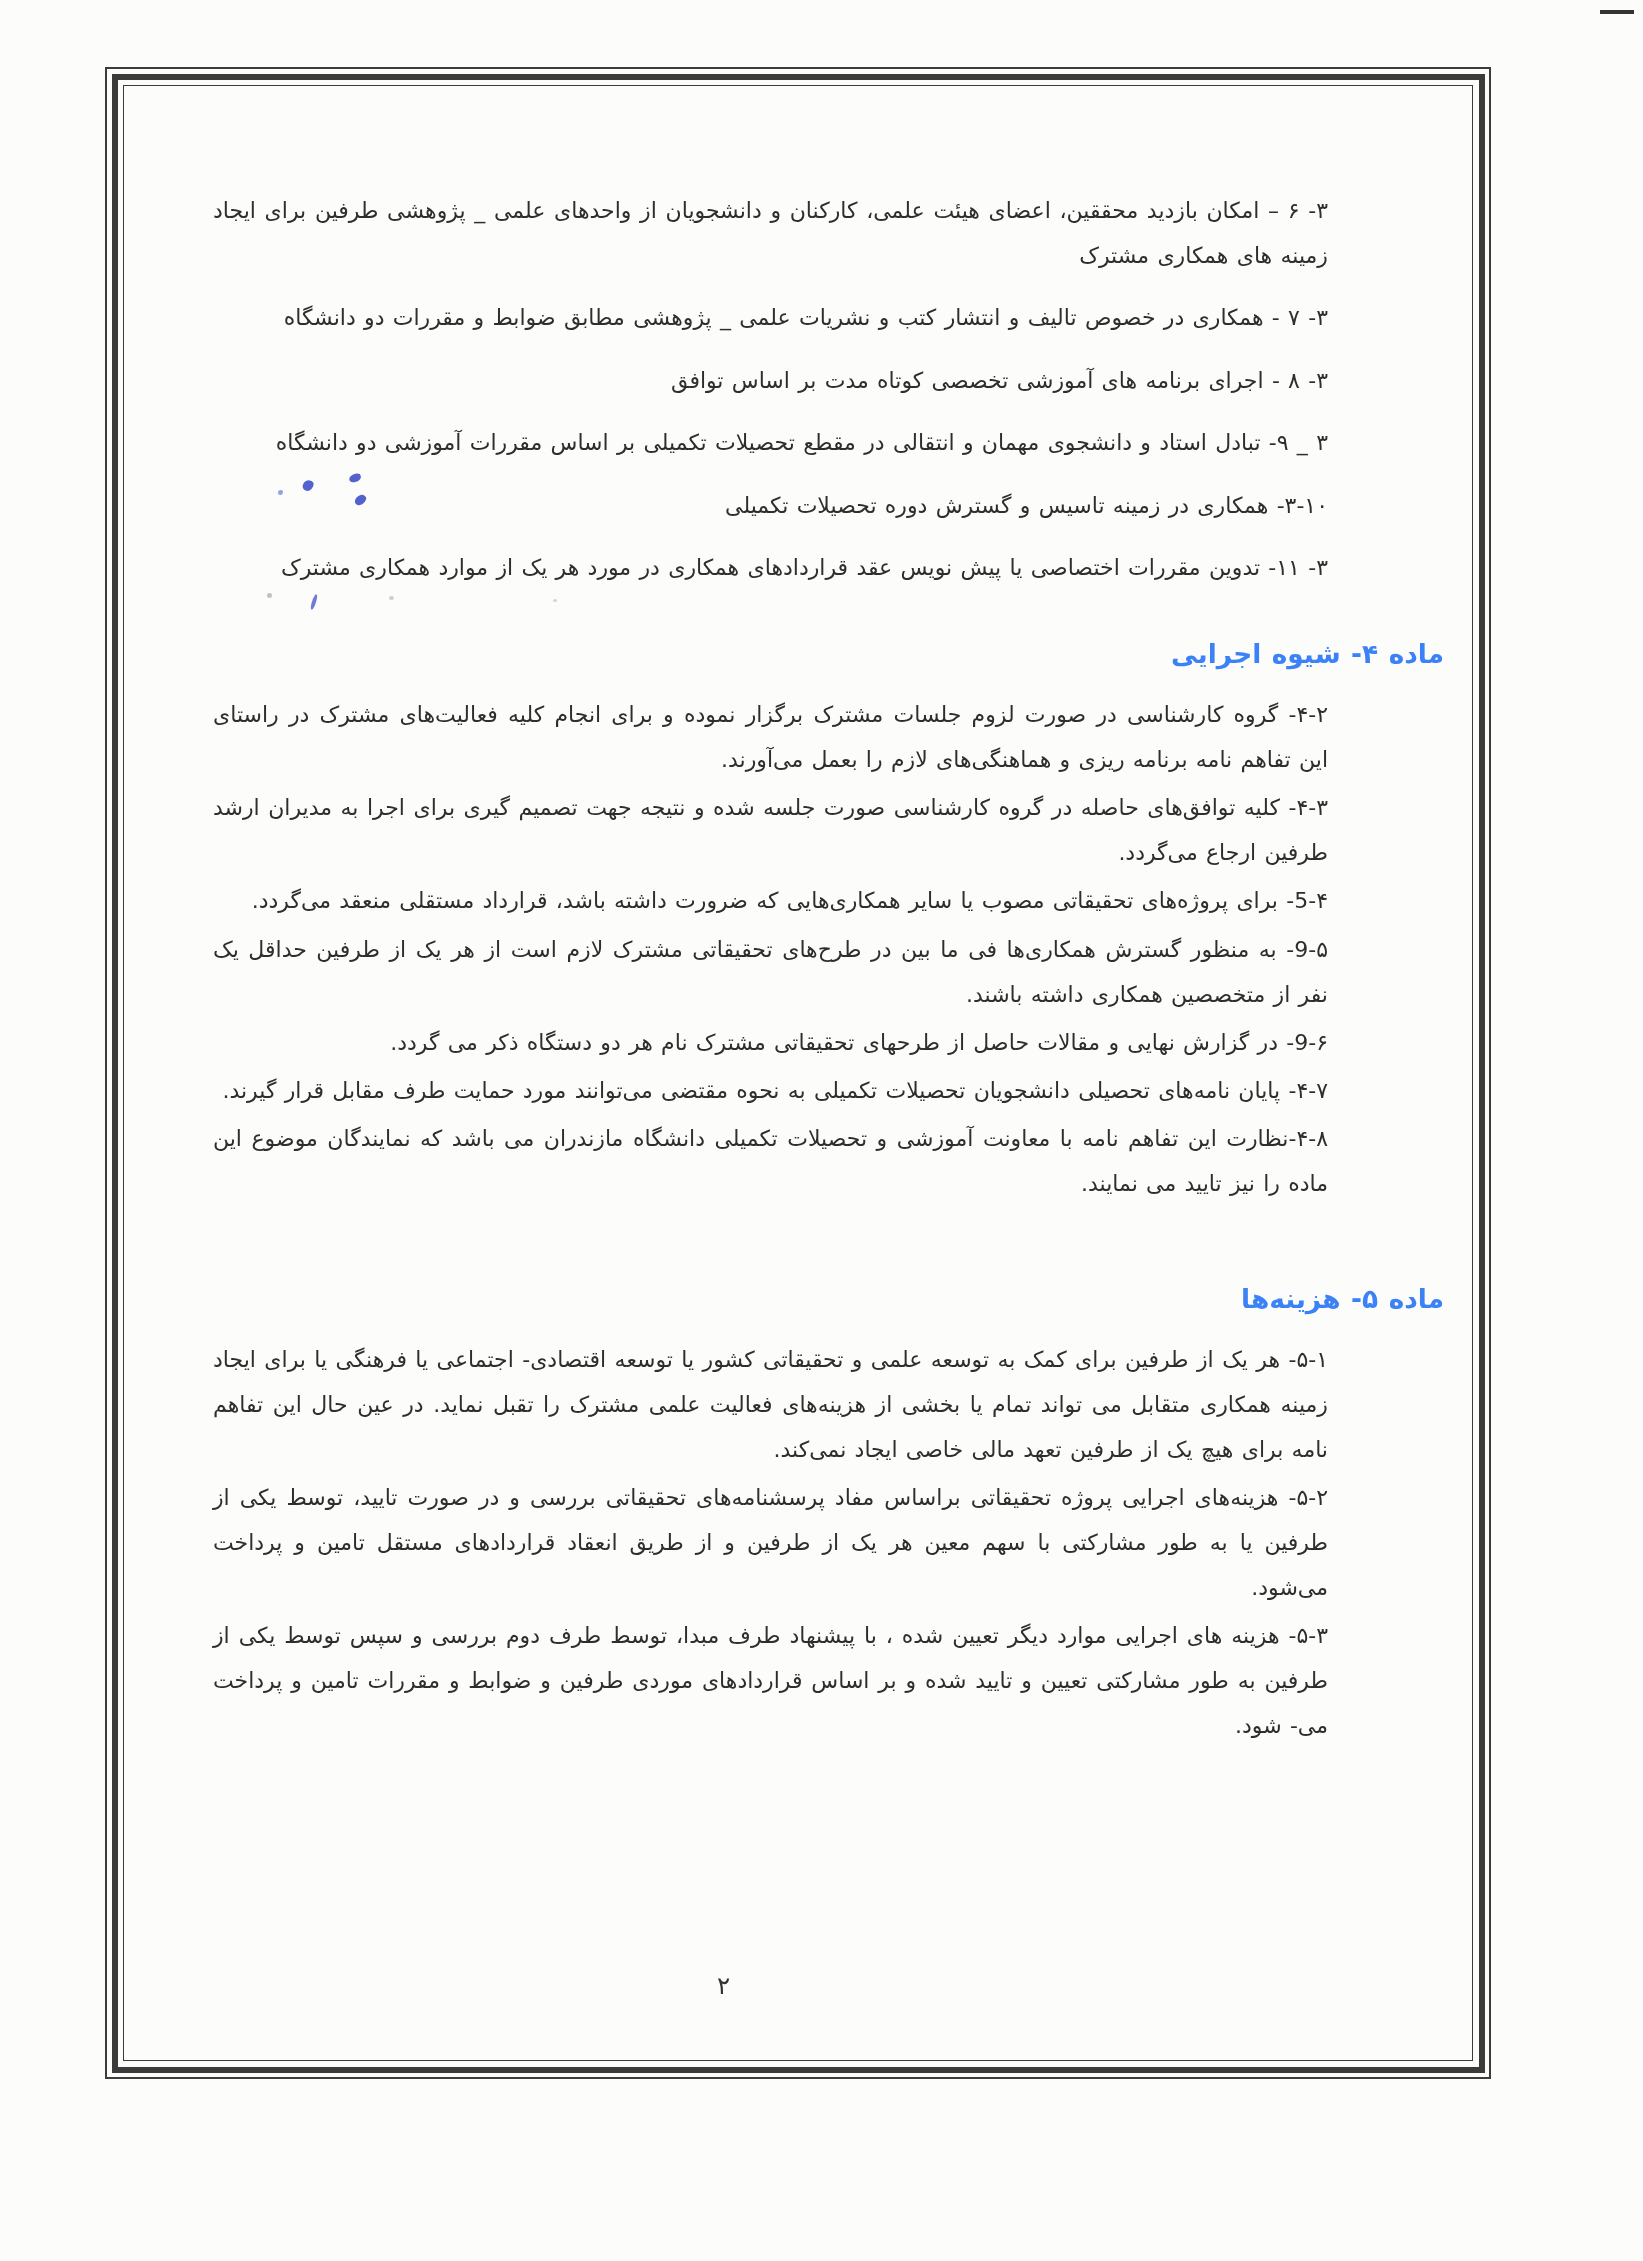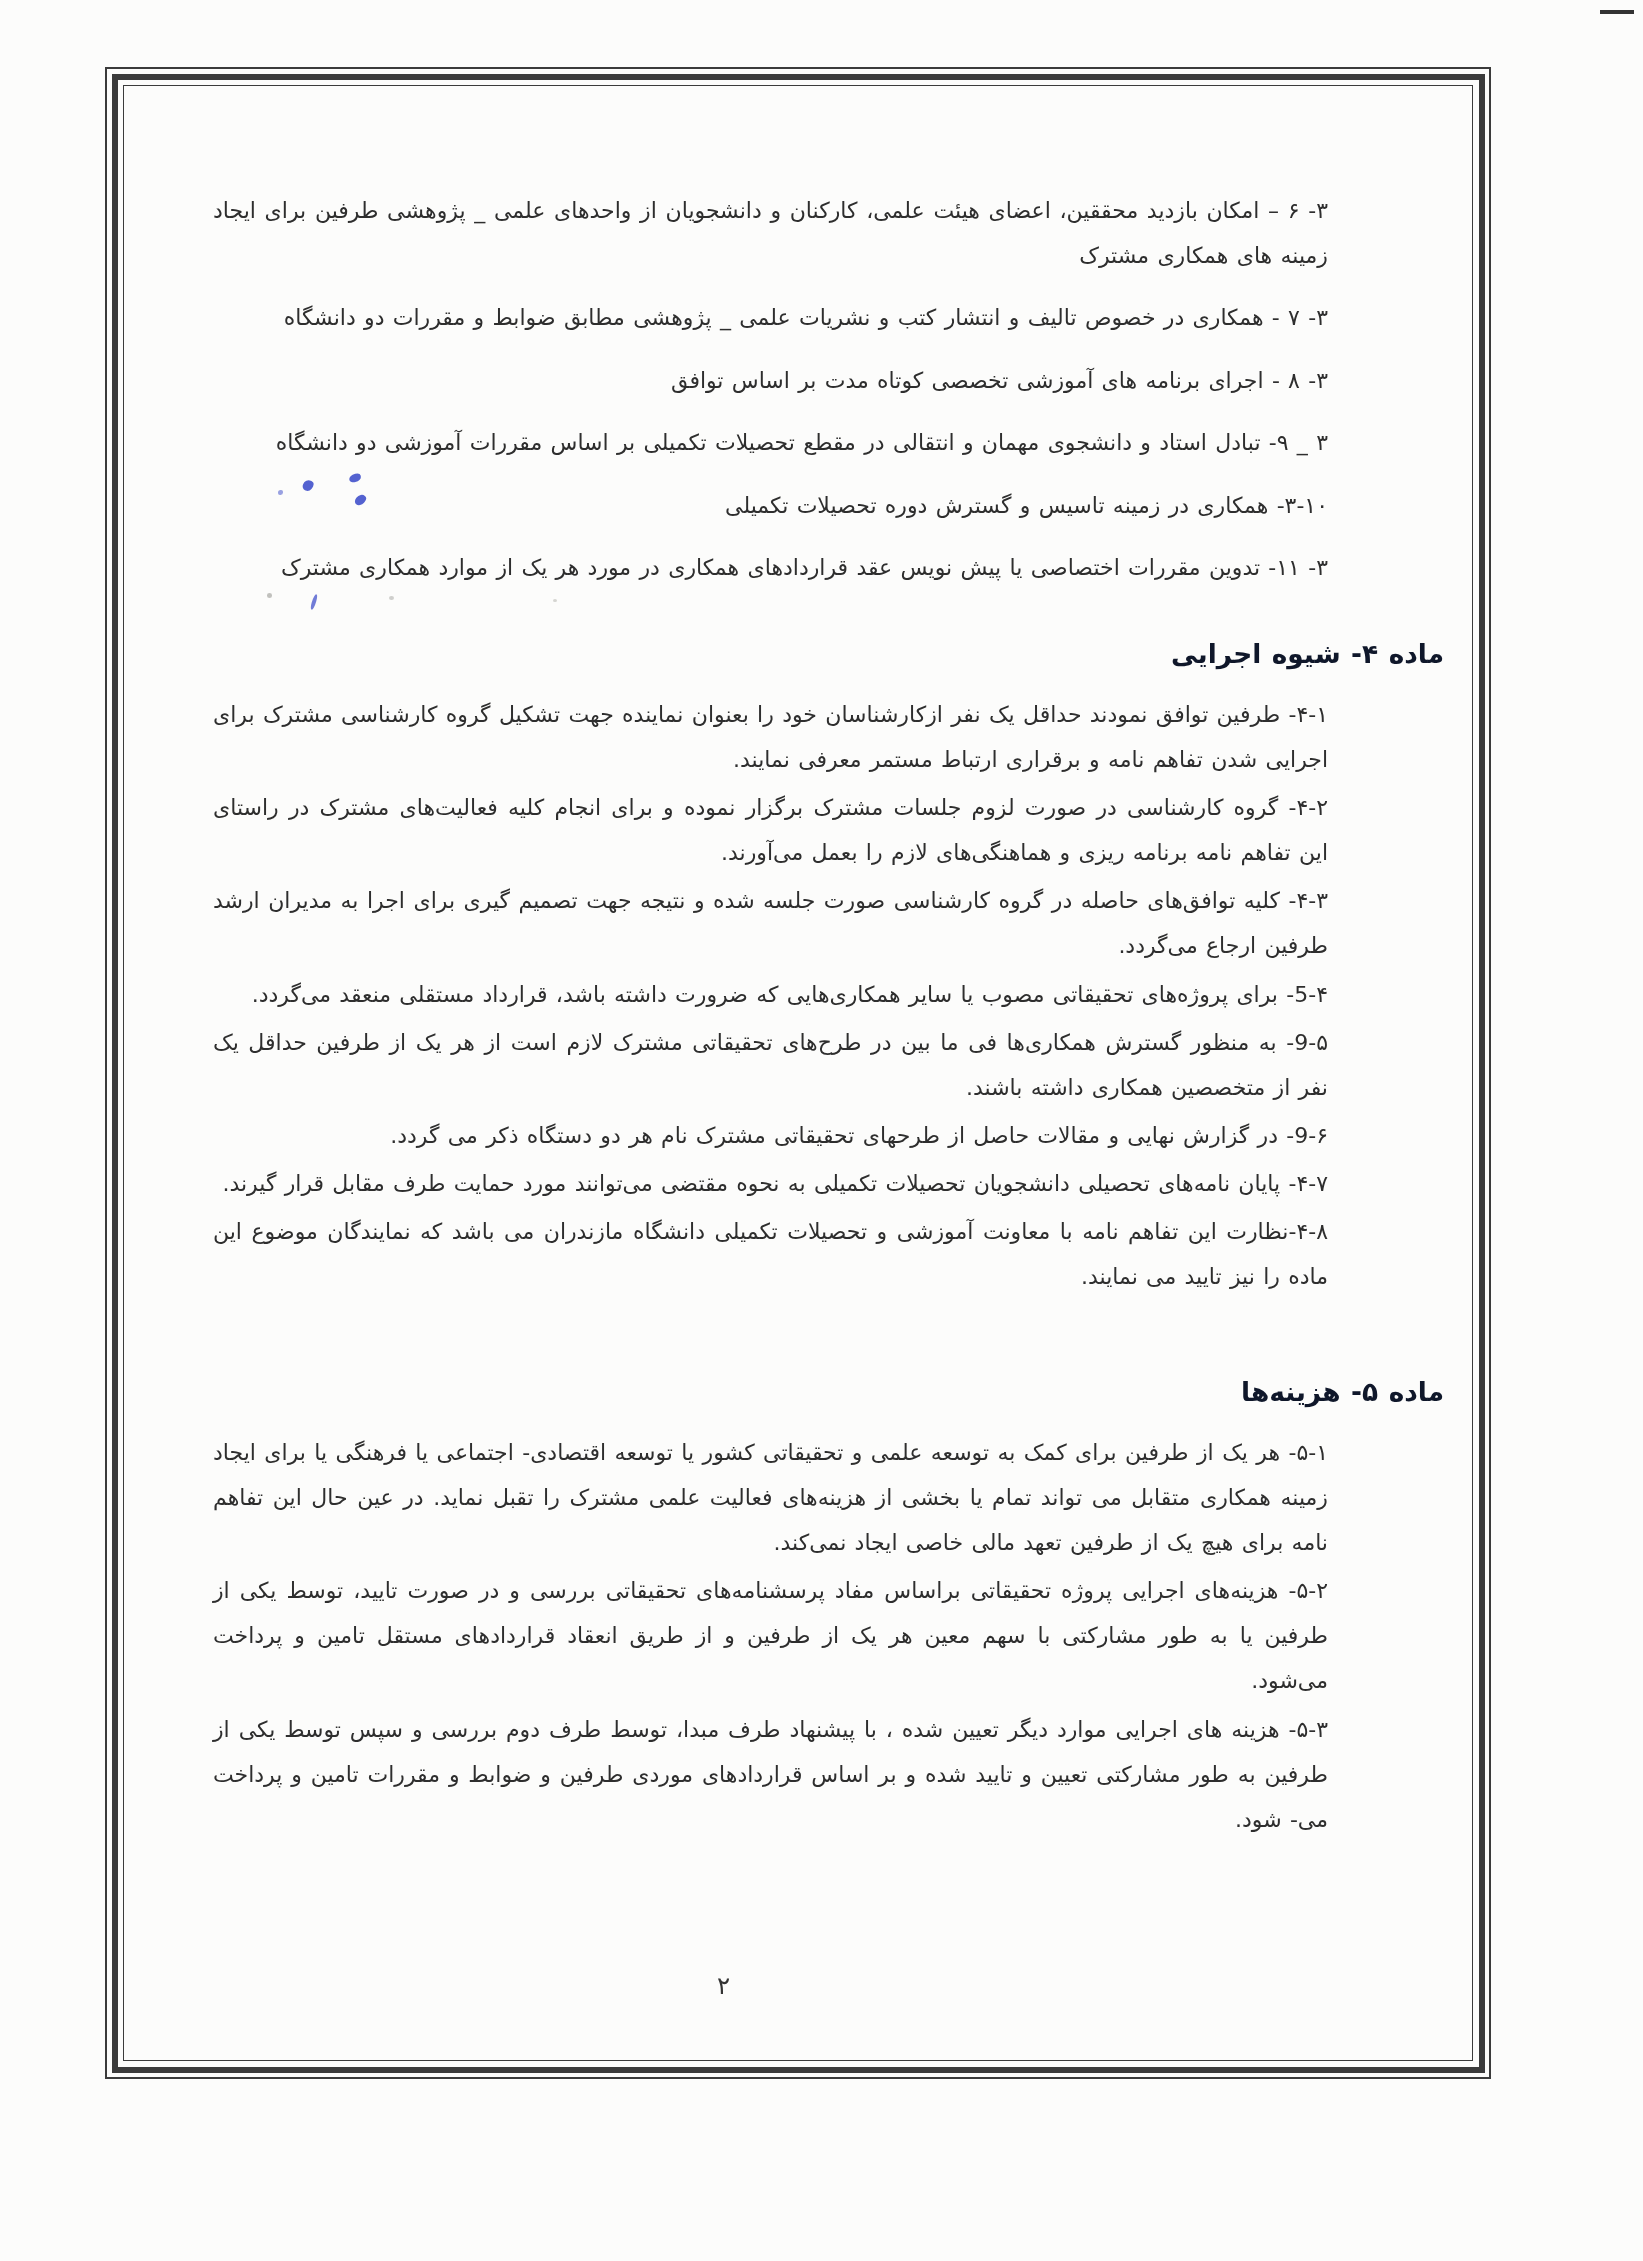--- a/index.html
+++ b/index.html
@@ -34,21 +34,21 @@
     position:absolute;left:213px;top:188px;width:1115px;
     direction:rtl;
     text-align:justify;
     font-size:22px;
     line-height:45px;
     word-spacing:1.3px;
   }
   .clause3{margin:0 0 17.4px 0;}
   .clause{margin:0 0 3.2px 0;}
   h2.article-heading{
-    font-size:26.4px;font-weight:bold;line-height:45px;color:#0f172a;
+    font-size:26.4px;font-weight:bold;line-height:45px;color:#3b82f6;
     margin:41px -116px 16px 0;
     text-align:right;
   }
   h2.article-heading.art5{margin-top:70px;text-align:right;}
 
   
   .pen-mark{position:absolute;background:#3646c8;opacity:.85;border-radius:60% 40% 55% 45%;}
   .pm1{left:303px;top:480px;width:9.7px;height:11px;transform:rotate(24deg);}
   .pm2{left:349px;top:474px;width:12.2px;height:7.7px;transform:rotate(-14deg);}
   .pm3{left:356px;top:494px;width:9px;height:11.6px;transform:rotate(40deg);}
@@ -81,21 +81,20 @@
 
     <p class="clause3">۳- ۶ – امکان بازدید محققین، اعضای هیئت علمی، کارکنان و دانشجویان از واحدهای علمی _ پژوهشی طرفین برای ایجاد زمینه های همکاری مشترک</p>
     <p class="clause3">۳- ۷ -  همکاری در خصوص تالیف و انتشار کتب و نشریات علمی _  پژوهشی مطابق ضوابط و مقررات دو دانشگاه</p>
     <p class="clause3">۳- ۸ - اجرای برنامه های آموزشی تخصصی کوتاه مدت بر اساس توافق</p>
     <p class="clause3">۳ _ ۹- تبادل استاد و دانشجوی مهمان و انتقالی در مقطع تحصیلات تکمیلی بر اساس مقررات آموزشی دو دانشگاه</p>
     <p class="clause3">۳-۱۰- همکاری در زمینه تاسیس و گسترش دوره تحصیلات تکمیلی</p>
     <p class="clause3">۳- ۱۱- تدوین مقررات اختصاصی یا پیش نویس عقد قراردادهای همکاری در مورد هر یک از موارد همکاری مشترک</p>
 
     <h2 class="article-heading">ماده ۴- شیوه اجرایی</h2>
 
-    <p class="clause">۴-۱- طرفین توافق نمودند حداقل یک نفر ازکارشناسان خود را بعنوان نماینده جهت تشکیل گروه کارشناسی مشترک برای اجرایی شدن تفاهم نامه و برقراری ارتباط مستمر معرفی نمایند.</p>
     <p class="clause">۴-۲- گروه کارشناسی در صورت لزوم جلسات مشترک برگزار نموده و برای انجام کلیه فعالیت‌های مشترک در راستای این تفاهم نامه برنامه ریزی و هماهنگی‌های لازم را بعمل می‌آورند.</p>
     <p class="clause">۴-۳- کلیه توافق‌های حاصله در گروه کارشناسی صورت جلسه شده و نتیجه جهت تصمیم گیری برای اجرا به مدیران ارشد طرفین ارجاع می‌گردد.</p>
     <p class="clause">5-۴- برای پروژه‌های تحقیقاتی مصوب یا سایر همکاری‌هایی که ضرورت داشته باشد، قرارداد مستقلی منعقد می‌گردد.</p>
     <p class="clause">9-۵- به منظور گسترش همکاری‌ها فی ما بین در طرح‌های تحقیقاتی مشترک لازم است از هر یک از طرفین حداقل یک نفر از متخصصین همکاری داشته باشند.</p>
     <p class="clause">9-۶- در گزارش نهایی و مقالات حاصل از طرحهای تحقیقاتی مشترک نام هر دو دستگاه ذکر می گردد.</p>
     <p class="clause">۴-۷- پایان نامه‌های تحصیلی دانشجویان تحصیلات تکمیلی به نحوه مقتضی می‌توانند مورد حمایت طرف مقابل قرار گیرند.</p>
     <p class="clause">۴-۸-نظارت این تفاهم نامه با معاونت آموزشی و تحصیلات تکمیلی دانشگاه مازندران می باشد که نمایندگان موضوع این ماده را نیز تایید می نمایند.</p>
 
     <h2 class="article-heading art5">ماده ۵- هزینه‌ها</h2>
 

